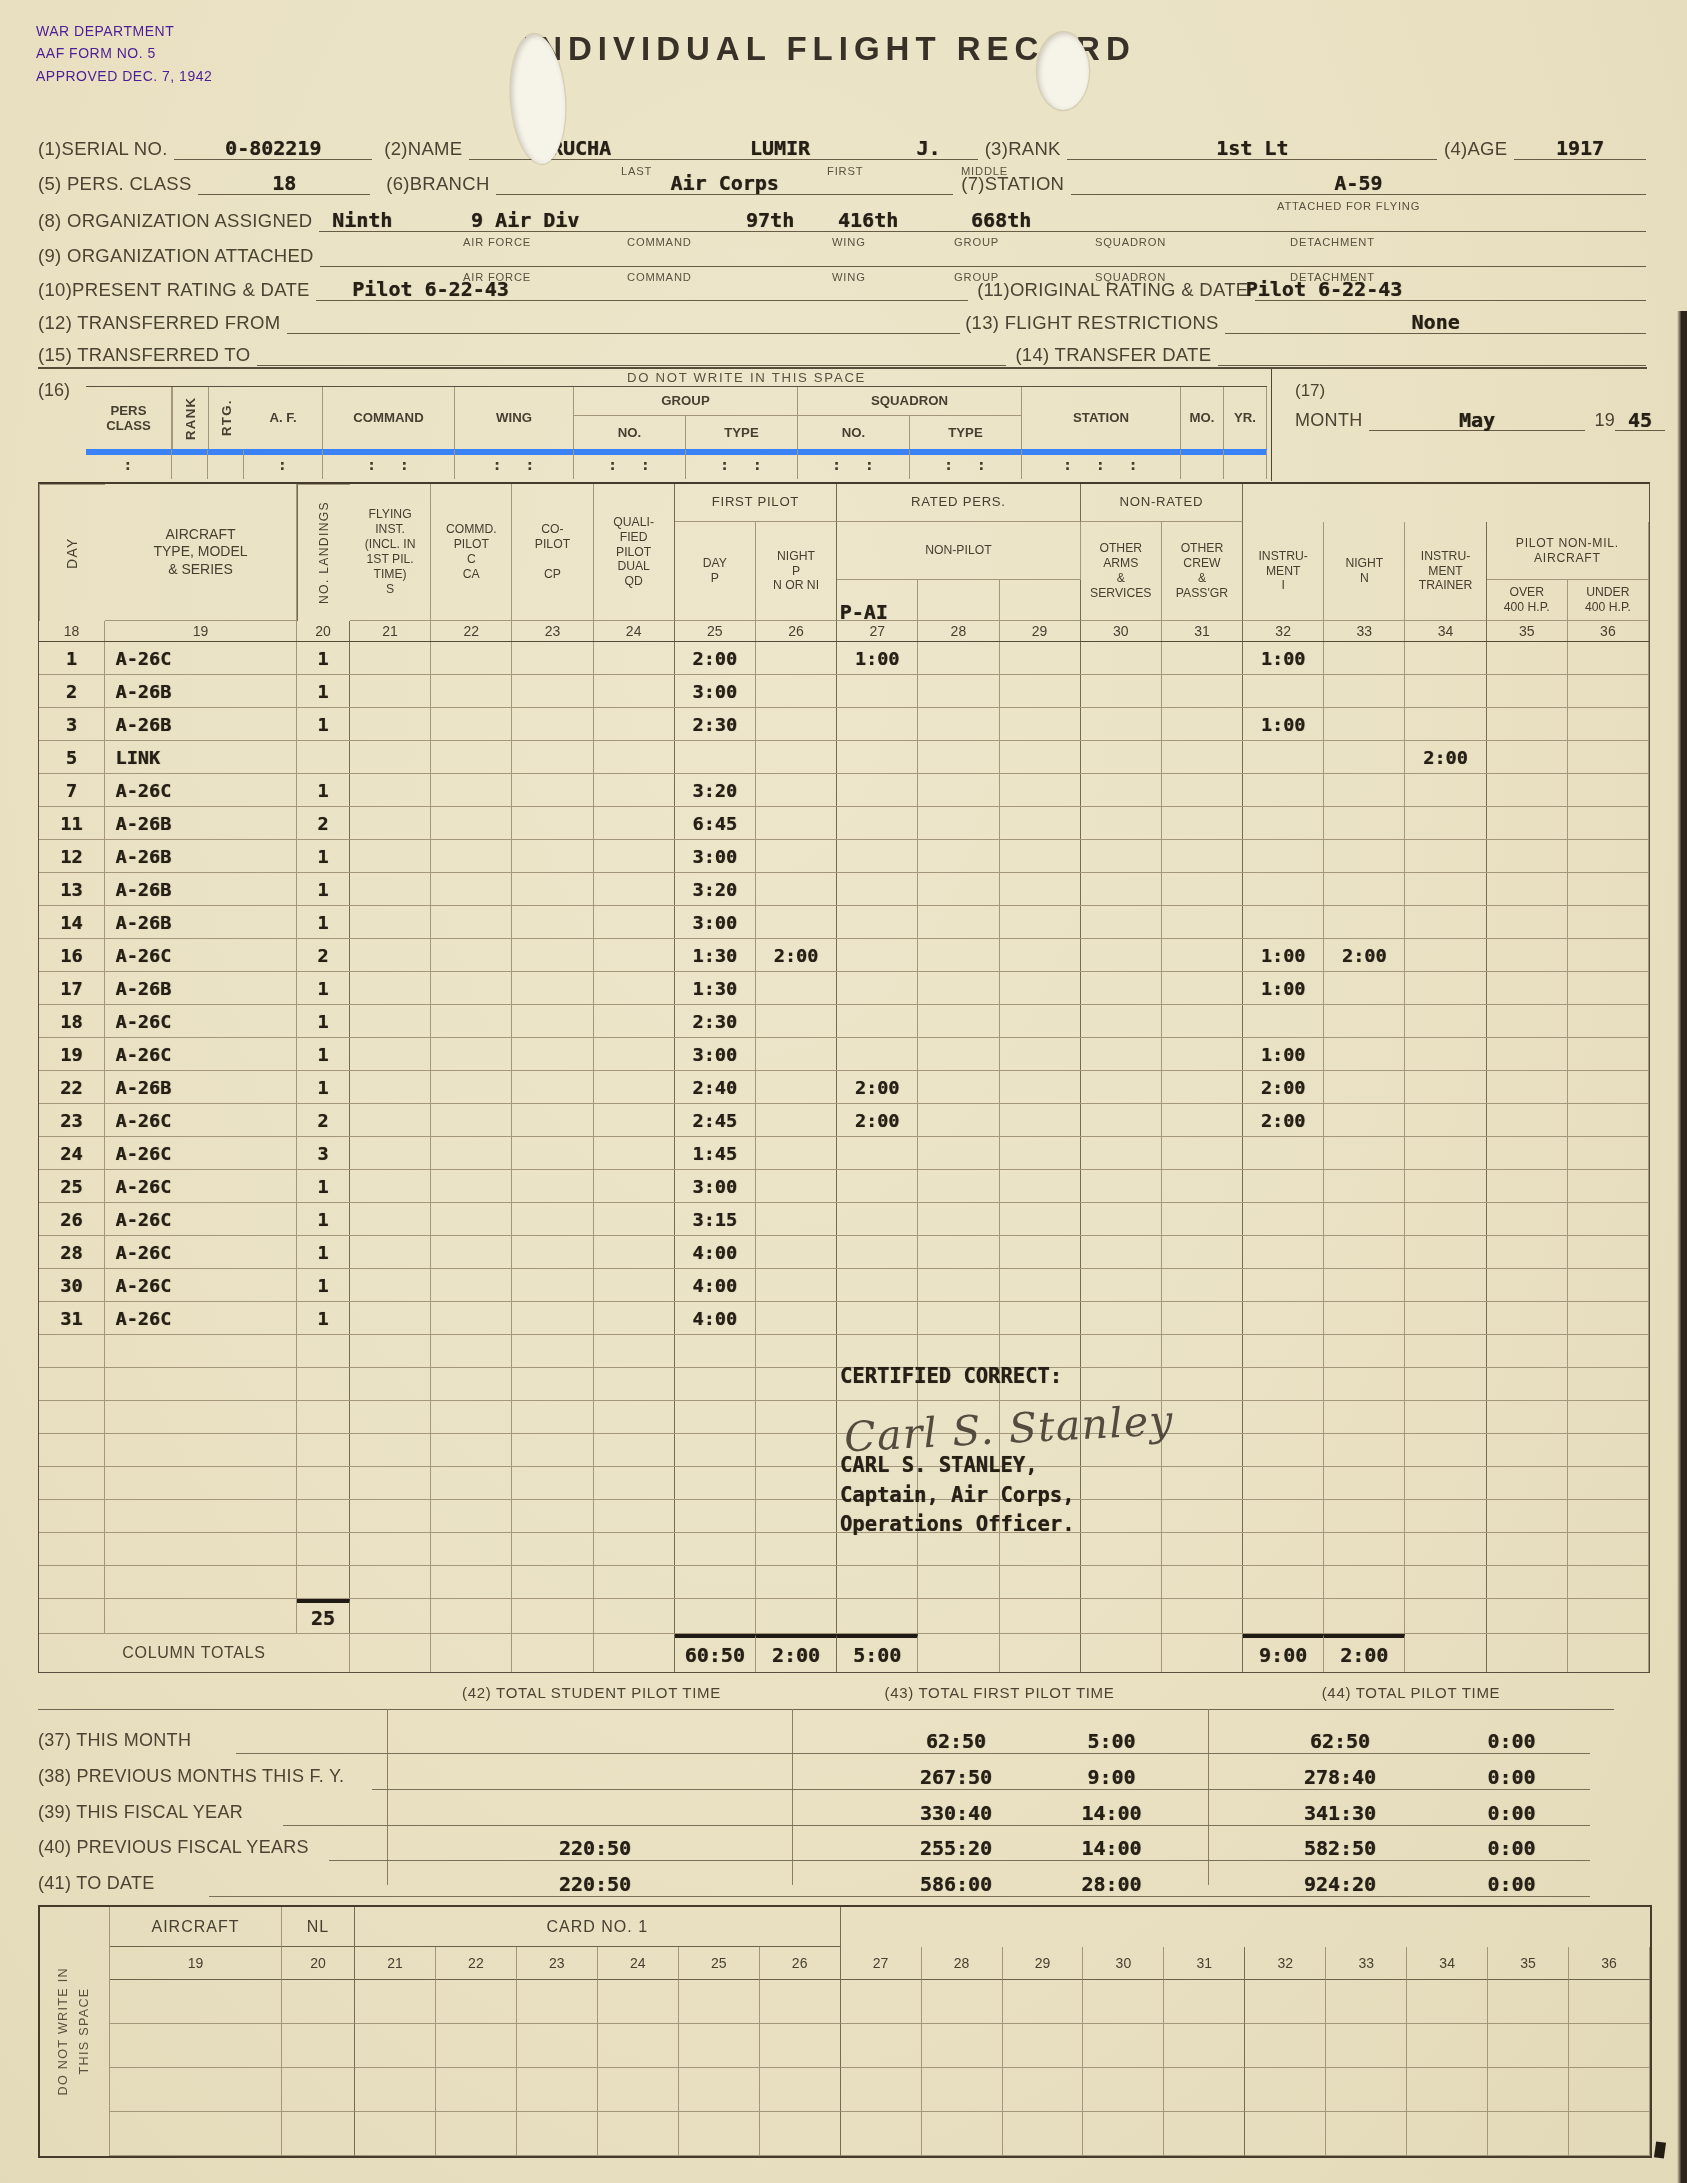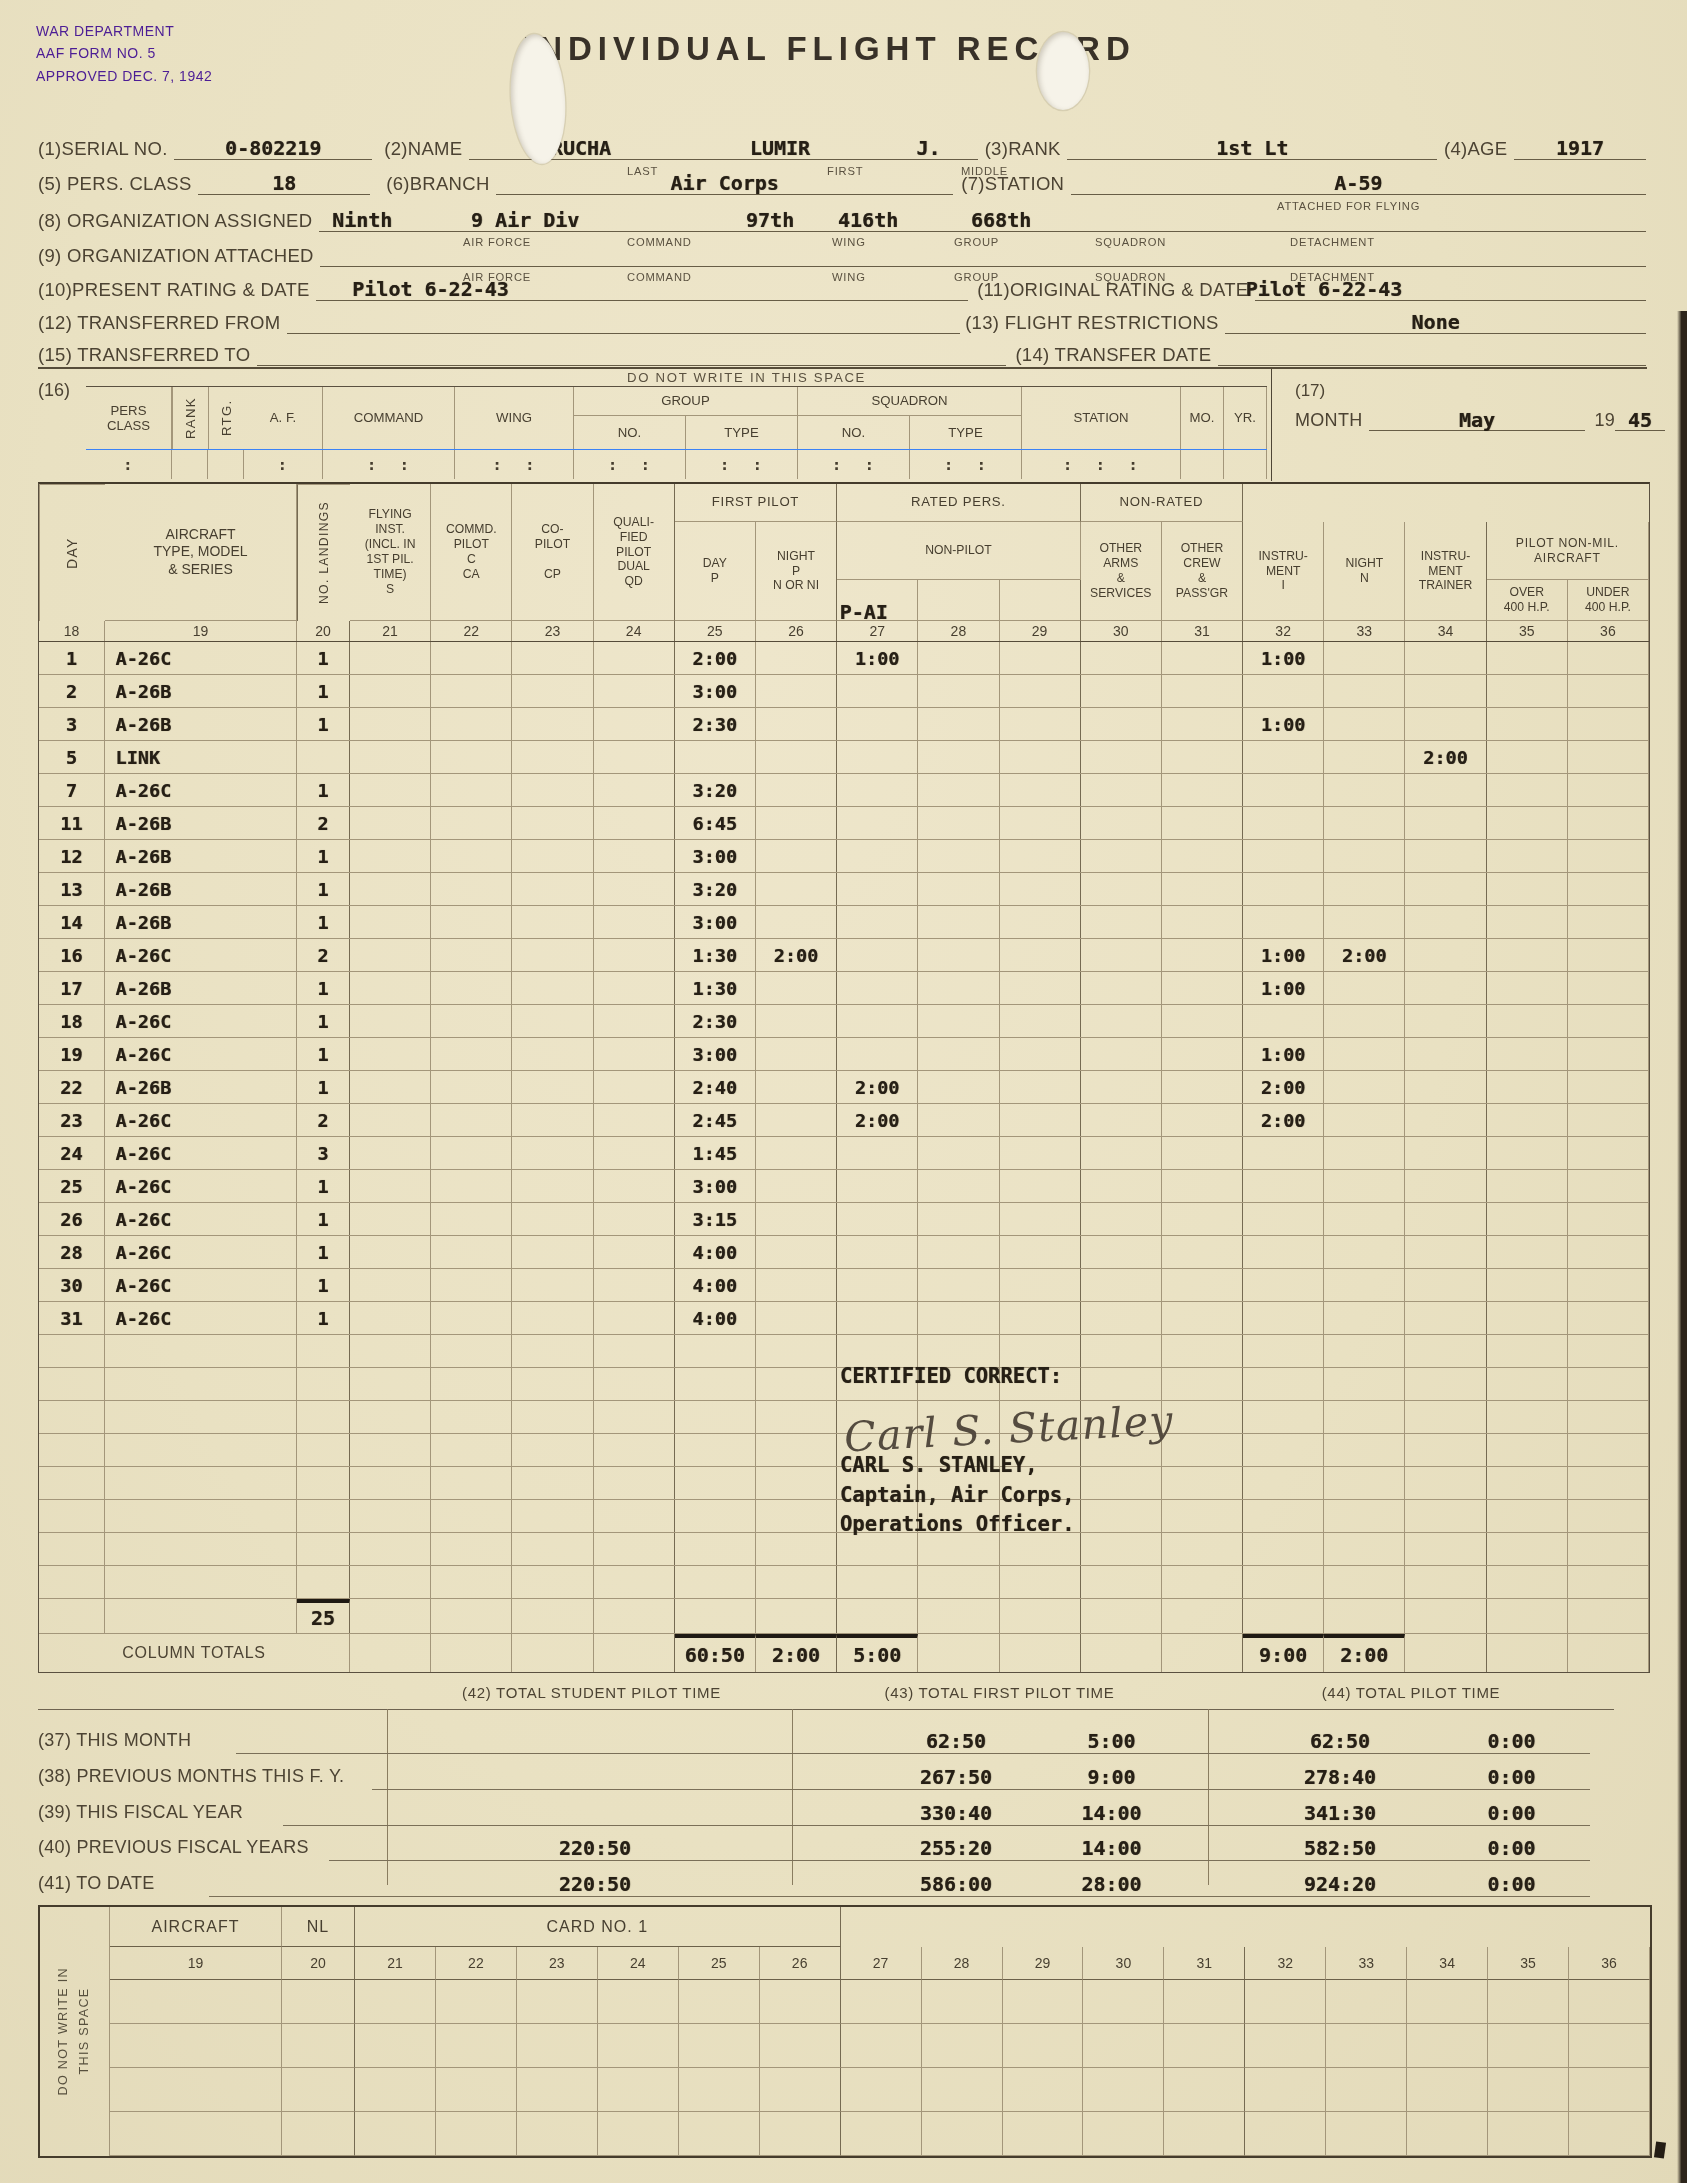--- a/index.html
+++ b/index.html
@@ -42,21 +42,21 @@
   .seg{border-bottom:1.3px solid #675d46;display:flex;justify-content:center;align-items:flex-end;padding-bottom:0.7px;min-height:6.6px;}
   .seg.rel{position:relative;justify-content:flex-start;}
   .tv{font-size:20px;line-height:1;}
   
   #s16{top:369px;left:38px;right:40px;height:112px;}
   #s16-rule{position:absolute;left:0;right:0;top:-2px;border-top:2px solid #564c39;}
   #s16-dnw{position:absolute;left:589px;top:1.3px;font-size:13.2px;letter-spacing:1.7px;color:#5a5140;}
   #s16-label{position:absolute;left:0px;top:10.6px;font-size:18px;}
   .s16grid{position:absolute;left:48px;top:17px;display:grid;
     grid-template-columns:86px 36px 36px 79px 132px 119px 112px 112px 112px 112px 159px 43px 43px;}
-  #s16-head{grid-template-rows:29px 33px;border-top:1.3px solid #5a5040;border-bottom:1px solid #3b82f6;}
+  #s16-head{grid-template-rows:29px 33px;border-top:1.3px solid #5a5040;border-bottom:6px solid #3b82f6;font-weight:bold;}
   .s16c{border-right:0.7px solid var(--line);display:flex;align-items:center;justify-content:center;
         text-align:center;font-size:13.2px;line-height:1.15;color:#473f30;white-space:pre-line;}
   .s16c.gr{border-bottom:0.7px solid var(--line);}
   #s16-ticks{top:81px;height:29px;}
   .tickc{font-family:"DejaVu Sans Mono", monospace;font-weight:bold;font-size:16px;color:#453d2e;letter-spacing:1.3px;border-right:0.7px solid var(--line);display:flex;align-items:center;justify-content:center;white-space:pre;}
   #s16-vline{position:absolute;left:1233px;top:0px;height:112px;border-left:1.7px solid #4f4636;}
   #month-block{position:absolute;left:1257px;top:12px;width:370px;}
   #m17{font-size:17px;color:#4c4333;}
   .mline{display:flex;align-items:flex-start;margin-top:9px;}
   .mseg{border-bottom:1.3px solid #675d46;flex:1;display:flex;justify-content:center;}
@@ -135,21 +135,21 @@
     </span>
   <span class="lbl" style="margin-left:6.6px;">(3)RANK</span>
   <span class="seg" style="flex:1 1 172px;">
       <span class="typed tv">1st Lt</span>
     </span>
   <span class="lbl" style="margin-left:6.6px;">(4)AGE</span>
   <span class="seg" style="flex:0 0 132px;">
       <span class="typed tv">1917</span>
     </span>
 </div>
-<span class="abs small-sub" style="left:621px;top:165px;margin-left:6px;">LAST</span>
+<span class="abs small-sub" style="left:621px;top:165px;">LAST</span>
 <span class="abs small-sub" style="left:827px;top:165px;">FIRST</span>
 <span class="abs small-sub" style="left:961px;top:165px;">MIDDLE</span>
 
 <div class="trow" style="top:158px;height:37px;">
   <span class="lbl">(5) PERS. CLASS</span>
   <span class="seg" style="flex:0 0 172px;">
       <span class="typed tv">18</span>
     </span>
   <span class="lbl" style="margin-left:16px;">(6)BRANCH</span>
   <span class="seg" style="flex:0 0 457px;">

